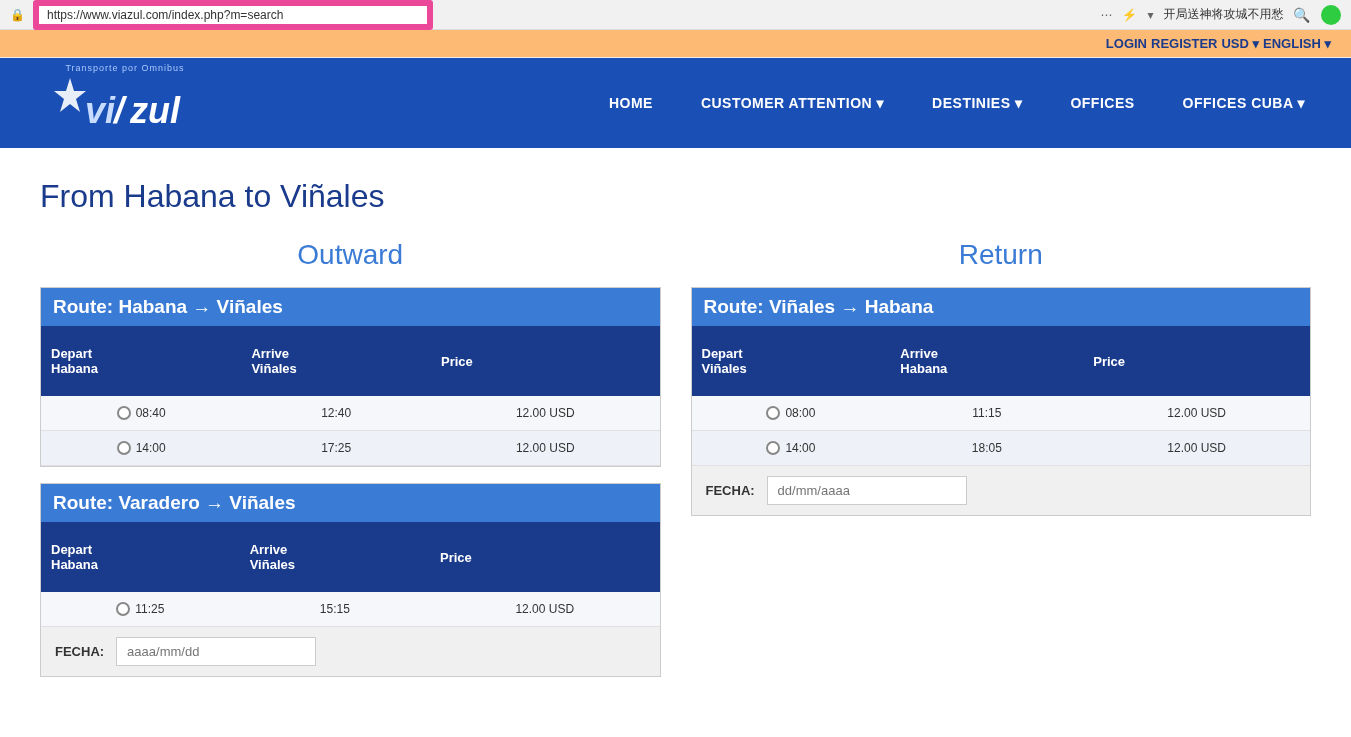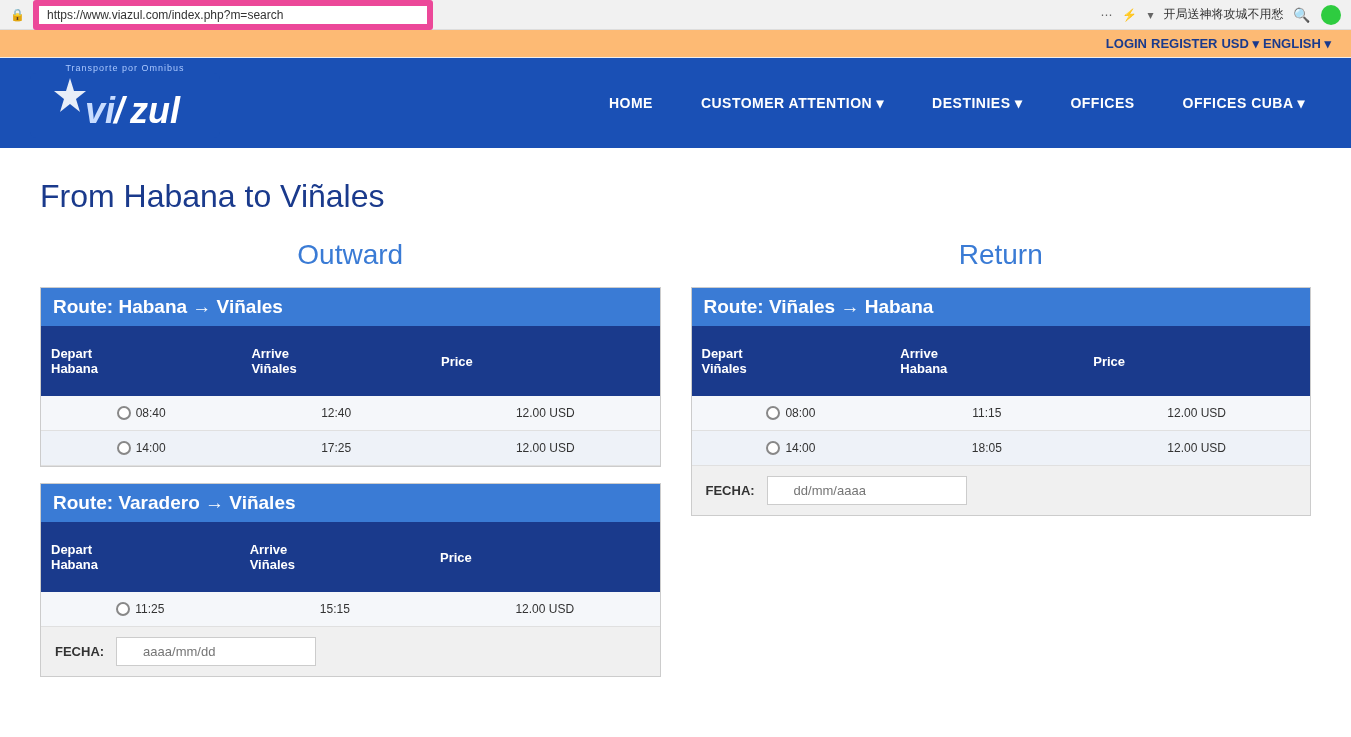--- a/index.html
+++ b/index.html
@@ -186,21 +186,21 @@
       padding: 10px 14px;
       gap: 12px;
     }
     .fecha-label {
       font-weight: bold;
       color: #333;
       font-size: 13px;
     }
     .fecha-input {
       border: 1px solid #ccc;
-      padding: 6px 26px;
+      padding: 6px 10px;
       font-size: 13px;
       color: #999;
       background: #fff;
       width: 200px;
     }
 
     
     .logo-subtitle {
       font-size: 9px;
       color: #aac8ff;

